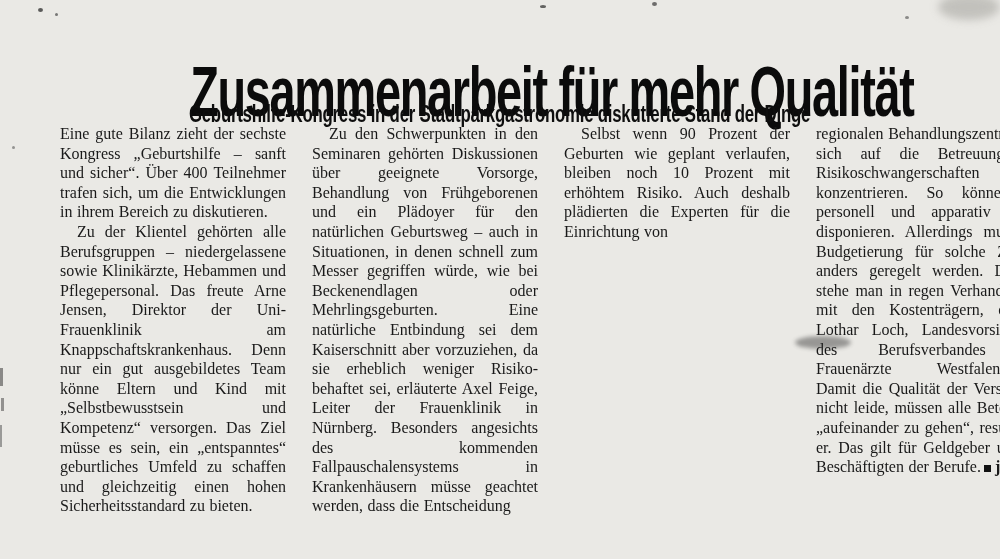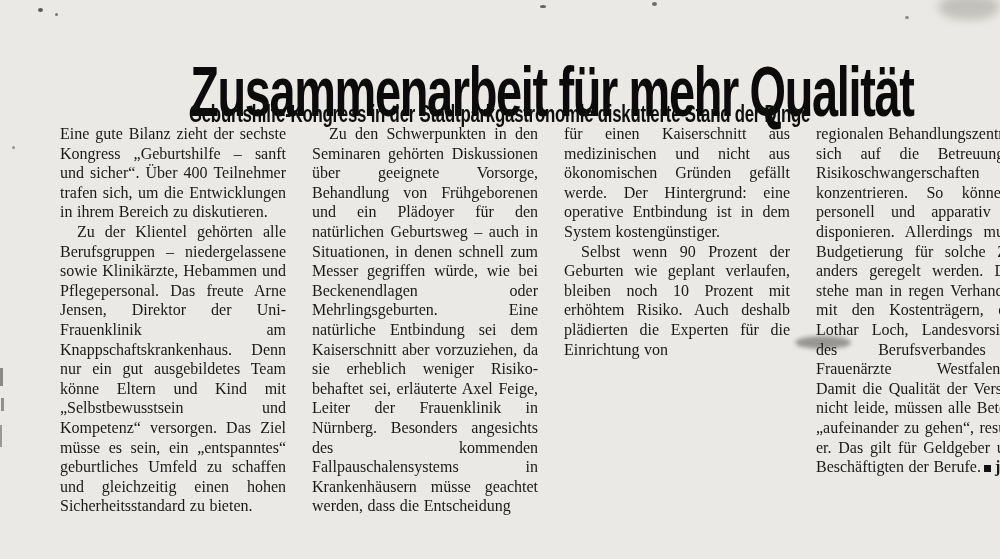--- a/index.html
+++ b/index.html
@@ -132,21 +132,20 @@
     <div class="col">
       <p>Eine gute Bilanz zieht der sechste Kongress „Geburtshilfe – sanft und sicher“. Über 400 Teilnehmer trafen sich, um die Entwicklungen in ihrem Bereich zu diskutieren.</p>
       <p class="indent">Zu der Klientel gehörten alle Berufsgruppen – niedergelassene sowie Klinikärzte, Hebammen und Pflegepersonal. Das freute Arne Jensen, Direktor der Uni-Frauenklinik am Knappschaftskrankenhaus. Denn nur ein gut ausgebildetes Team könne Eltern und Kind mit „Selbstbewusstsein und Kompetenz“ versorgen. Das Ziel müsse es sein, ein „entspanntes“ geburtliches Umfeld zu schaffen und gleichzeitig einen hohen Sicherheitsstandard zu bieten.</p>
     </div>
 
     <div class="col">
       <p class="indent">Zu den Schwerpunkten in den Seminaren gehörten Diskussionen über geeignete Vorsorge, Behandlung von Frühgeborenen und ein Plädoyer für den natürlichen Geburtsweg – auch in Situationen, in denen schnell zum Messer gegriffen würde, wie bei Beckenendlagen oder Mehrlingsgeburten. Eine natürliche Entbindung sei dem Kaiserschnitt aber vorzuziehen, da sie erheblich weniger Risiko-behaftet sei, erläuterte Axel Feige, Leiter der Frauenklinik in Nürnberg. Besonders angesichts des kommenden Fallpauschalensystems in Krankenhäusern müsse geachtet werden, dass die Entscheidung</p>
     </div>
 
     <div class="col">
-      <p>für einen Kaiserschnitt aus medizinischen und nicht aus ökonomischen Gründen gefällt werde. Der Hintergrund: eine operative Entbindung ist in dem System kostengünstiger.</p>
       <p class="indent">Selbst wenn 90 Prozent der Geburten wie geplant verlaufen, bleiben noch 10 Prozent mit erhöhtem Risiko. Auch deshalb plädierten die Experten für die Einrichtung von</p>
     </div>
 
     <div class="col last">
       <p><span>regionalen Behandlungszentren, die sich auf die Betreuung von Risikoschwangerschaften konzentrieren. So könne man personell und apparativ besser disponieren. Allerdings muss die Budgetierung für solche Zentren anders geregelt werden. Deshalb stehe man in regen Verhandlungen mit den Kostenträgern, erklärte Lothar Loch, Landesvorsitzender des Berufsverbandes der Frauenärzte Westfalen-Lippe. Damit die Qualität der Versorgung nicht leide, müssen alle Beteiligten „aufeinander zu gehen“, resümierte er. Das gilt für Geldgeber und die Beschäftigten der Berufe.</span><span class="endmark"></span><span class="byline">jo</span></p>
     </div>
 
   </div>
 
   <div class="speck sp1"></div>

